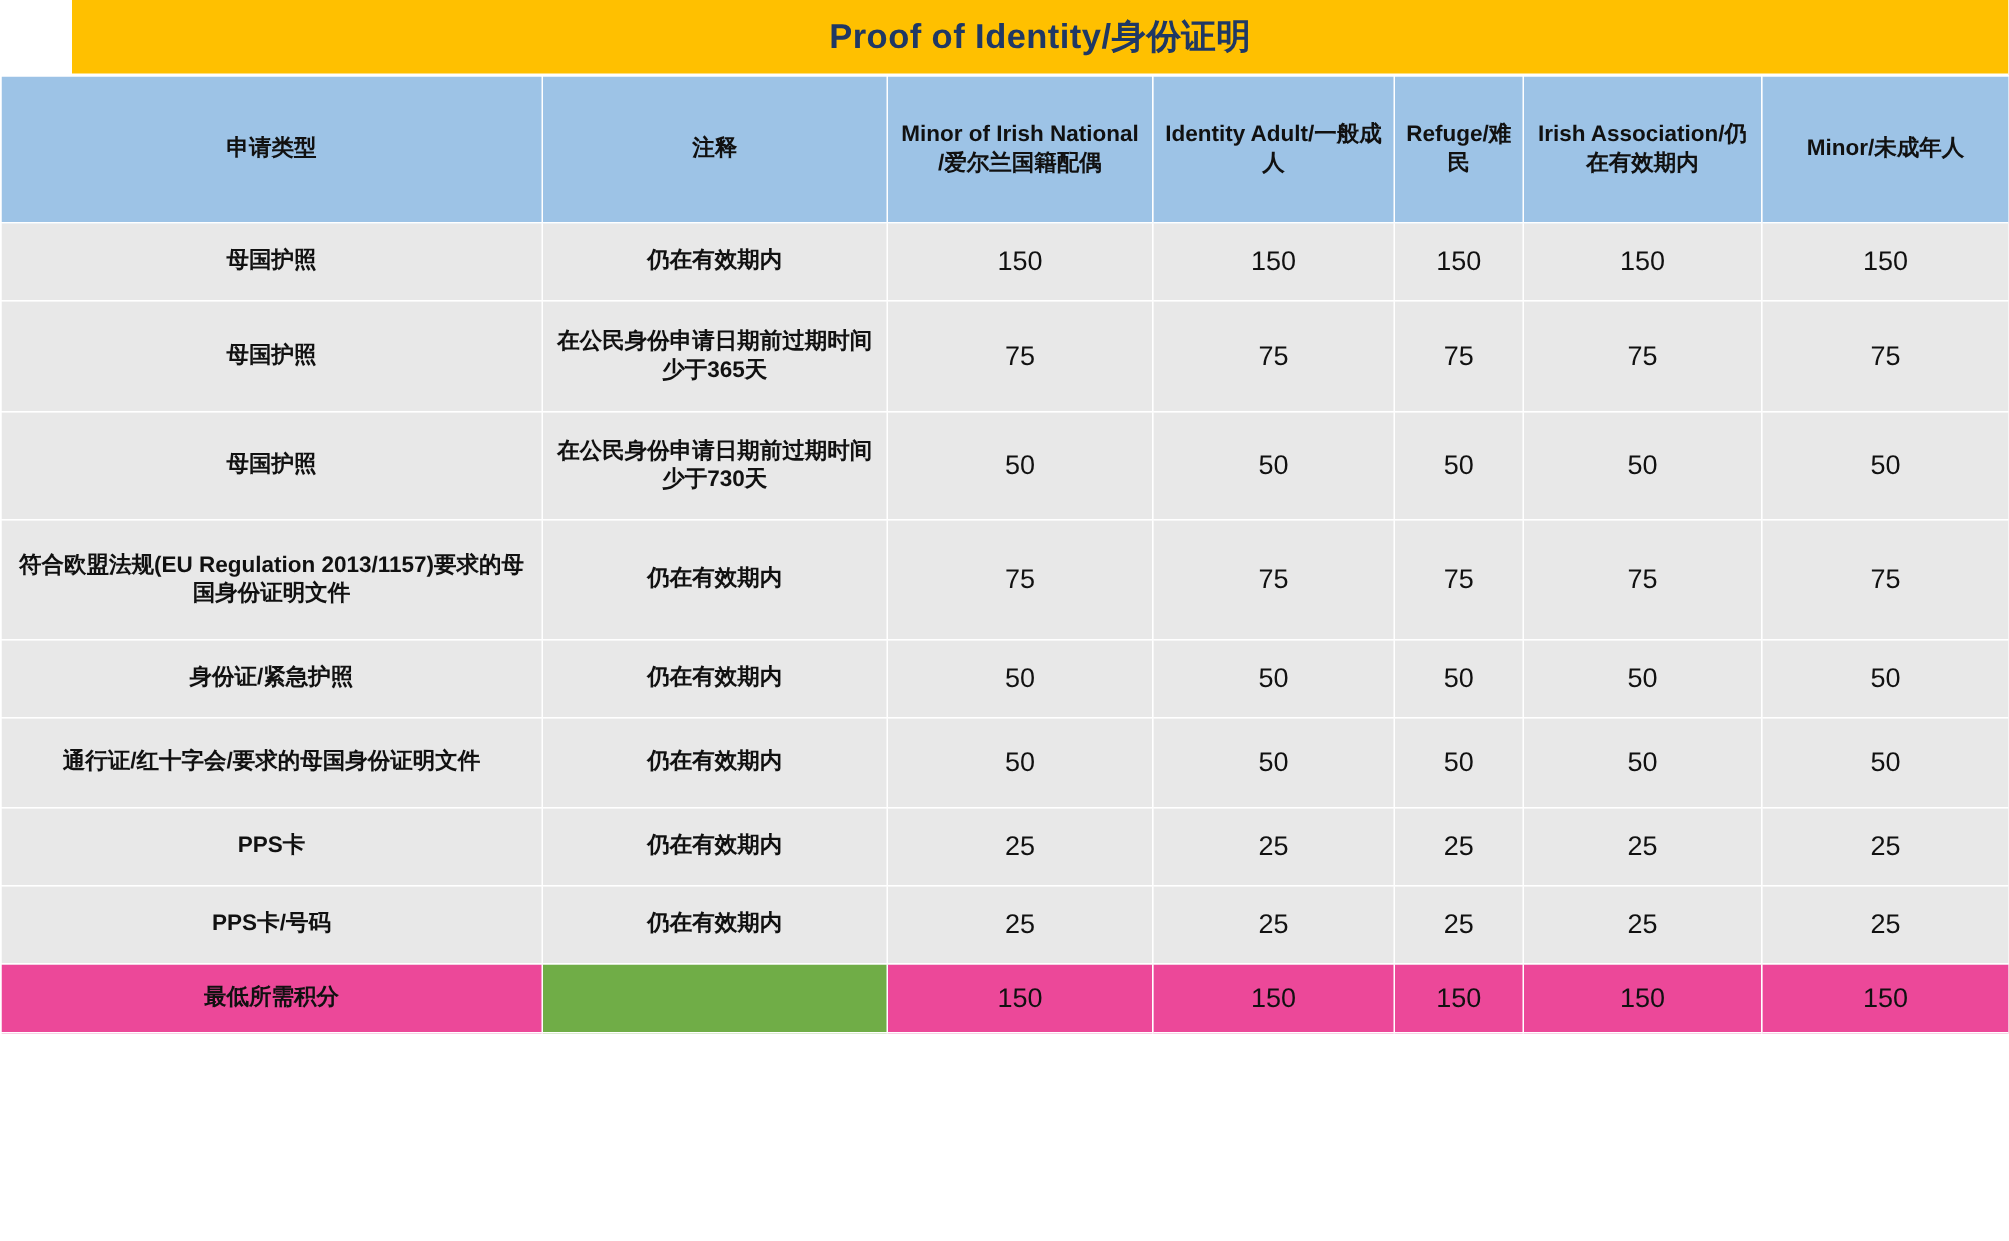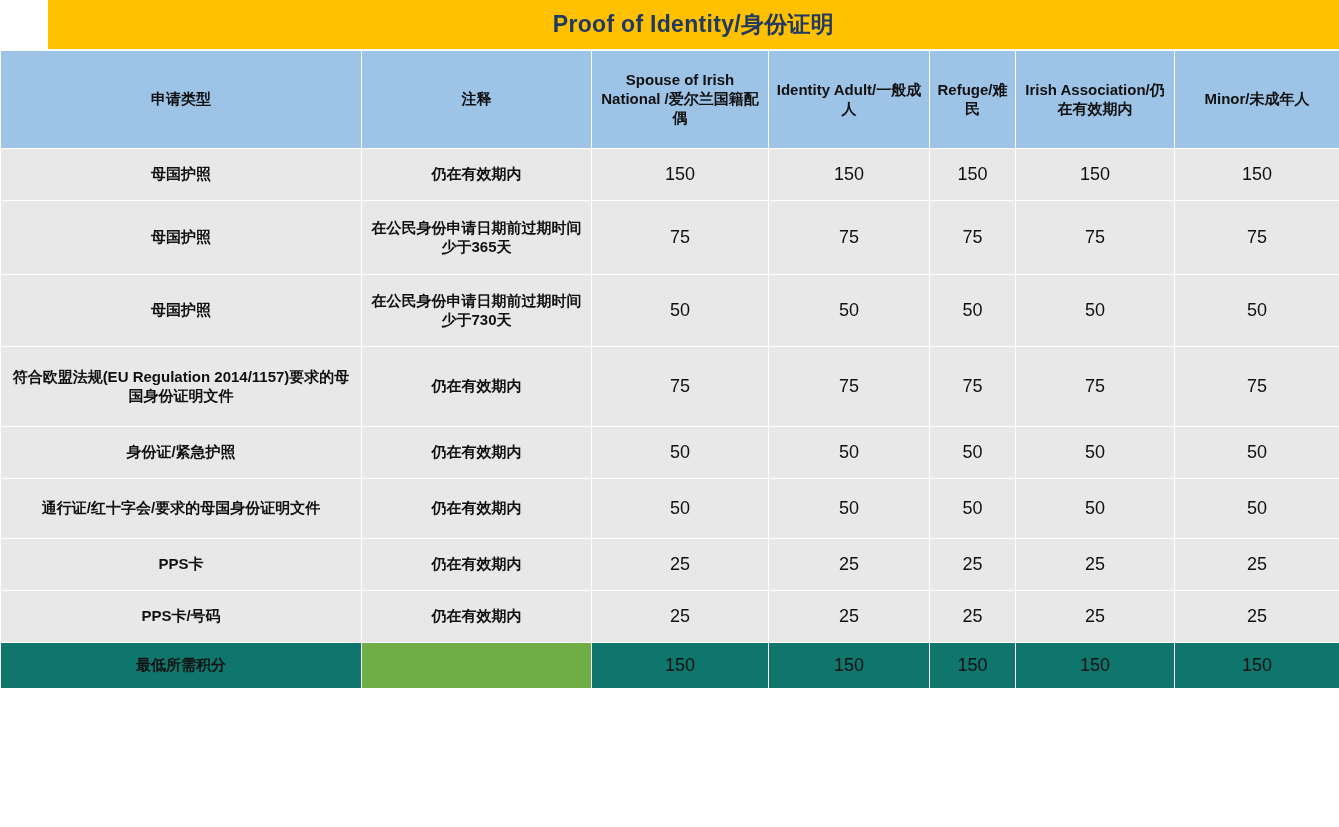--- a/index.html
+++ b/index.html
@@ -68,21 +68,21 @@
     font-weight: bold;
   }
   tbody td.note {
     font-weight: bold;
   }
   tbody td.num {
     font-weight: normal;
     font-size: 18px;
   }
   tbody tr.total td {
-    background: #0f766e;
+    background: #ec4899;
     color: #111111;
     font-weight: bold;
     height: 46px;
   }
   tbody tr.total td.num {
     font-weight: normal;
   }
   tbody tr.total td.blank {
     background: #70AD47;
   }
@@ -108,21 +108,21 @@
         <col class="c2">
         <col class="c3">
         <col class="c4">
         <col class="c5">
         <col class="c6">
     </colgroup>
     <thead>
       <tr>
         <th>申请类型</th>
         <th>注释</th>
-        <th class="en">Spouse of Irish National /爱尔兰国籍配偶</th>
+        <th class="en">Minor of Irish National /爱尔兰国籍配偶</th>
         <th class="en">Identity Adult/一般成人</th>
         <th class="en">Refuge/难民</th>
         <th class="en">Irish Association/仍在有效期内</th>
         <th class="en">Minor/未成年人</th>
       </tr>
     </thead>
     <tbody>
       <tr class="r-h1">
         <td>母国护照</td>
         <td class="note">仍在有效期内</td>
@@ -144,21 +144,21 @@
       <tr class="r-h3">
         <td>母国护照</td>
         <td class="note">在公民身份申请日期前过期时间少于730天</td>
         <td class="num">50</td>
         <td class="num">50</td>
         <td class="num">50</td>
         <td class="num">50</td>
         <td class="num">50</td>
       </tr>
       <tr class="r-h4">
-        <td>符合欧盟法规(EU Regulation 2014/1157)要求的母国身份证明文件</td>
+        <td>符合欧盟法规(EU Regulation 2013/1157)要求的母国身份证明文件</td>
         <td class="note">仍在有效期内</td>
         <td class="num">75</td>
         <td class="num">75</td>
         <td class="num">75</td>
         <td class="num">75</td>
         <td class="num">75</td>
       </tr>
       <tr class="r-h1">
         <td>身份证/紧急护照</td>
         <td class="note">仍在有效期内</td>

